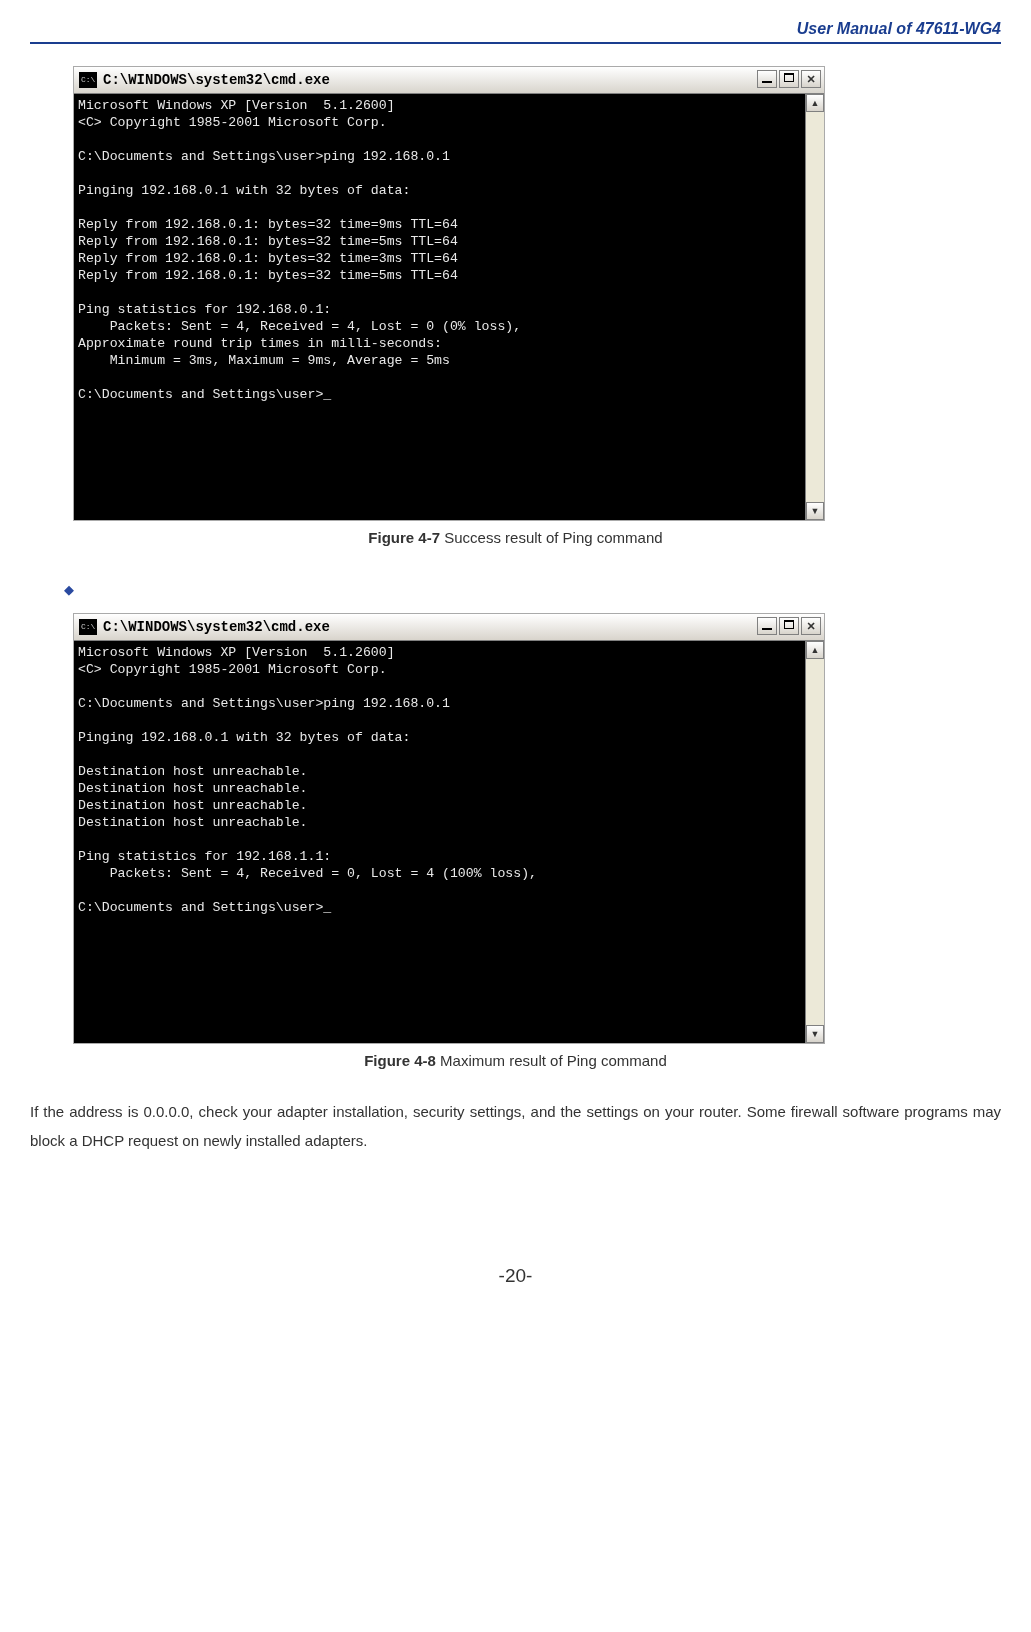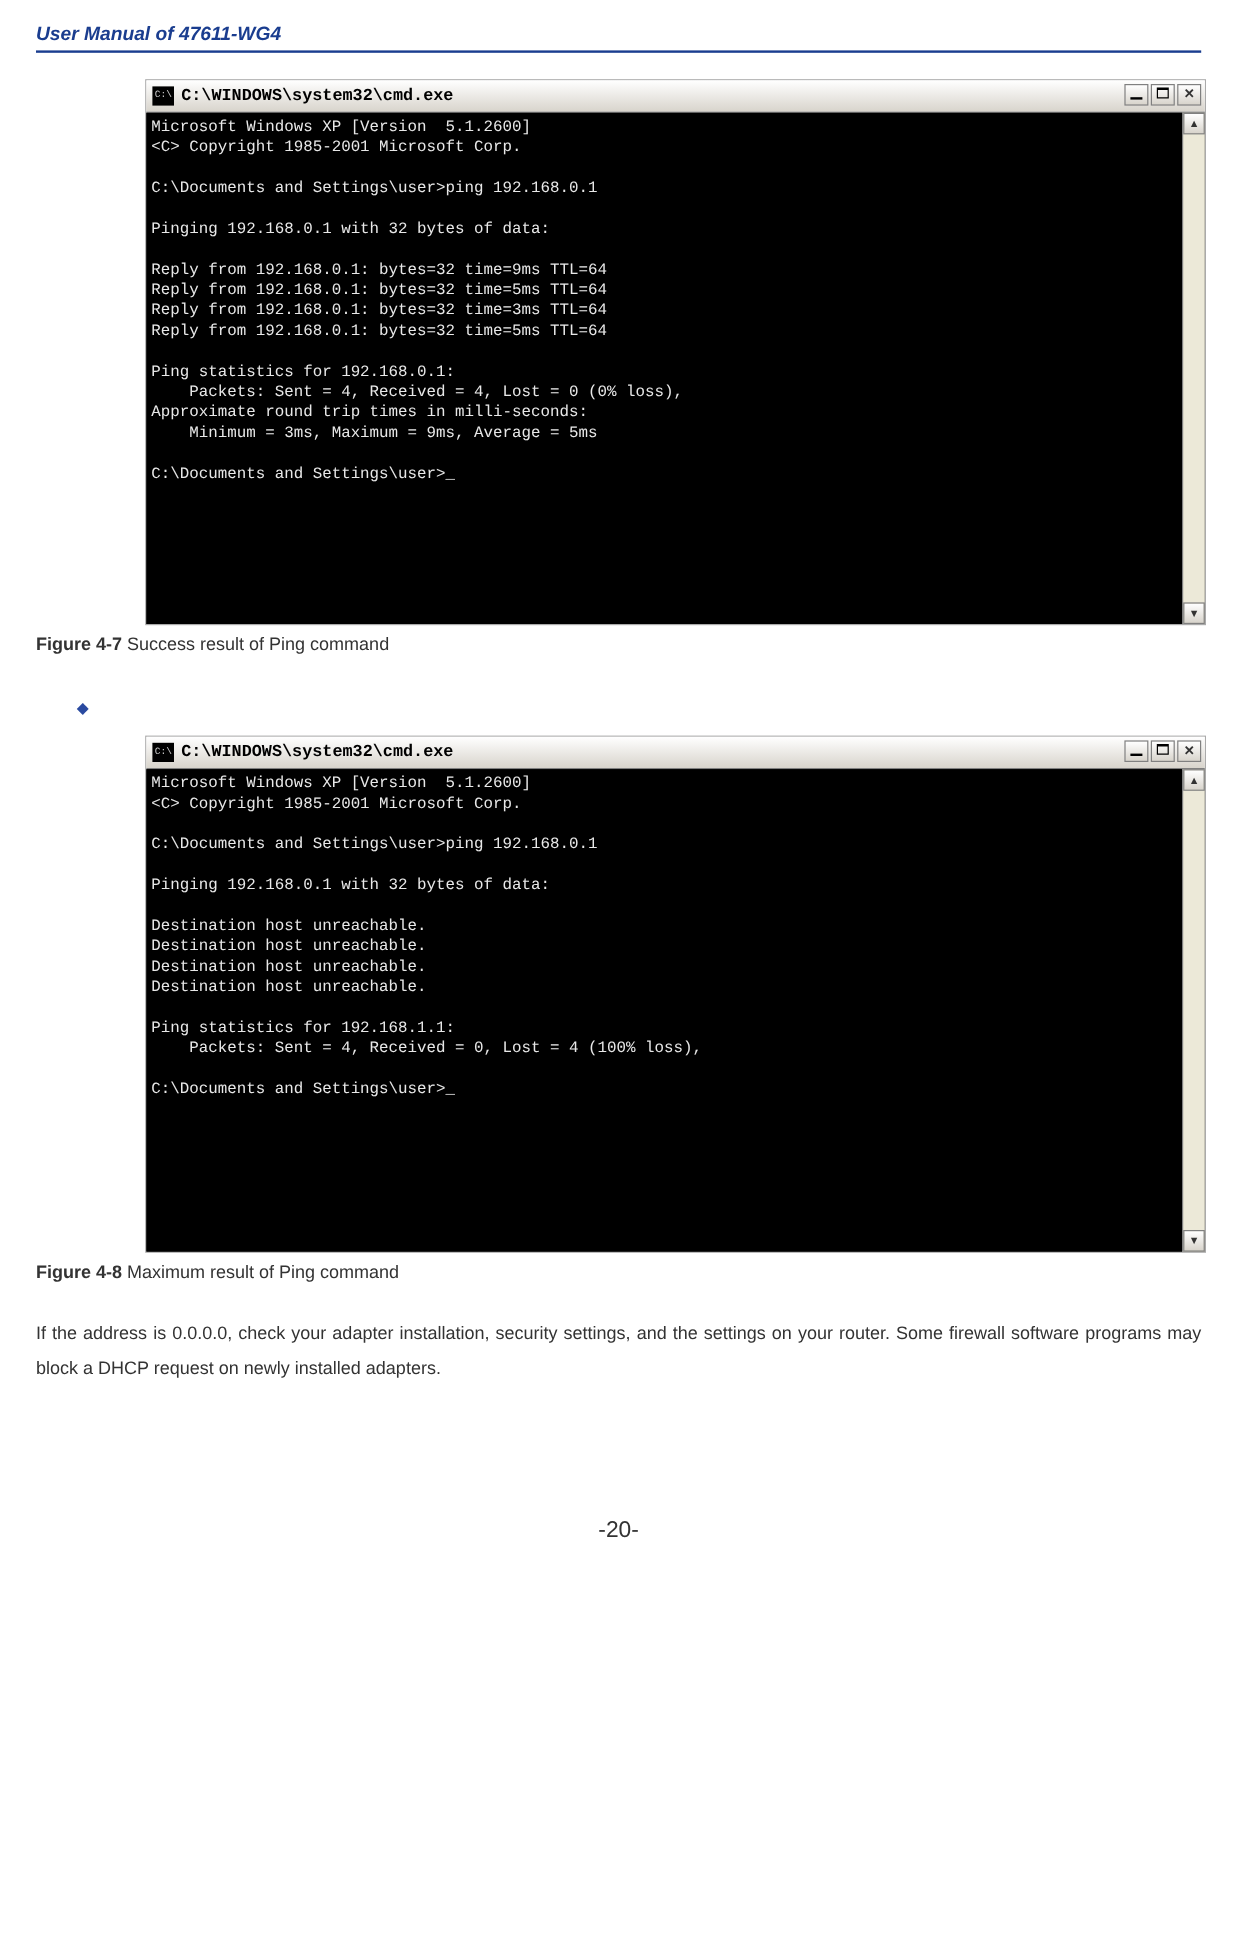--- a/index.html
+++ b/index.html
@@ -5,35 +5,35 @@
   body {
     font-family: Arial, Helvetica, sans-serif;
     font-size: 15px;
     color: #333;
     background: #fff;
     margin: 0;
     padding: 20px 30px 30px 30px;
     width: 971px;
   }
   .header {
-    text-align: left;
+    text-align: right;
     font-style: italic;
     font-weight: bold;
     color: #1a3d8f;
     font-size: 16px;
     padding-bottom: 4px;
   }
   .hr {
     border: none;
     border-top: 2px solid #1a3d8f;
     margin: 0 0 22px 0;
   }
   .cmdwrap {
-    margin-left: 91px;
-    width: 884px;
+    margin-left: 43px;
+    width: 752px;
     border: 1px solid #aaa;
     background: #fff;
     box-sizing: border-box;
   }
   .titlebar {
     display: flex;
     align-items: stretch;
     background: linear-gradient(#fff, #d8d4cc);
     border-bottom: 1px solid #808080;
     height: 26px;
@@ -113,20 +113,21 @@
     height: 18px;
     background: linear-gradient(#fff,#d8d4cc);
     border: 1px solid #808080;
     font-size: 9px;
     text-align: center;
     line-height: 16px;
     box-sizing: border-box;
   }
   .strack { flex: 1 1 auto; }
   .caption {
+    text-align: center;
     margin: 8px 0 28px 0;
     font-size: 15px;
   }
   .caption b { font-weight: bold; }
   .bullet-row {
     display: flex;
     margin: 4px 0 10px 34px;
     line-height: 1.9;
     text-align: justify;
   }

